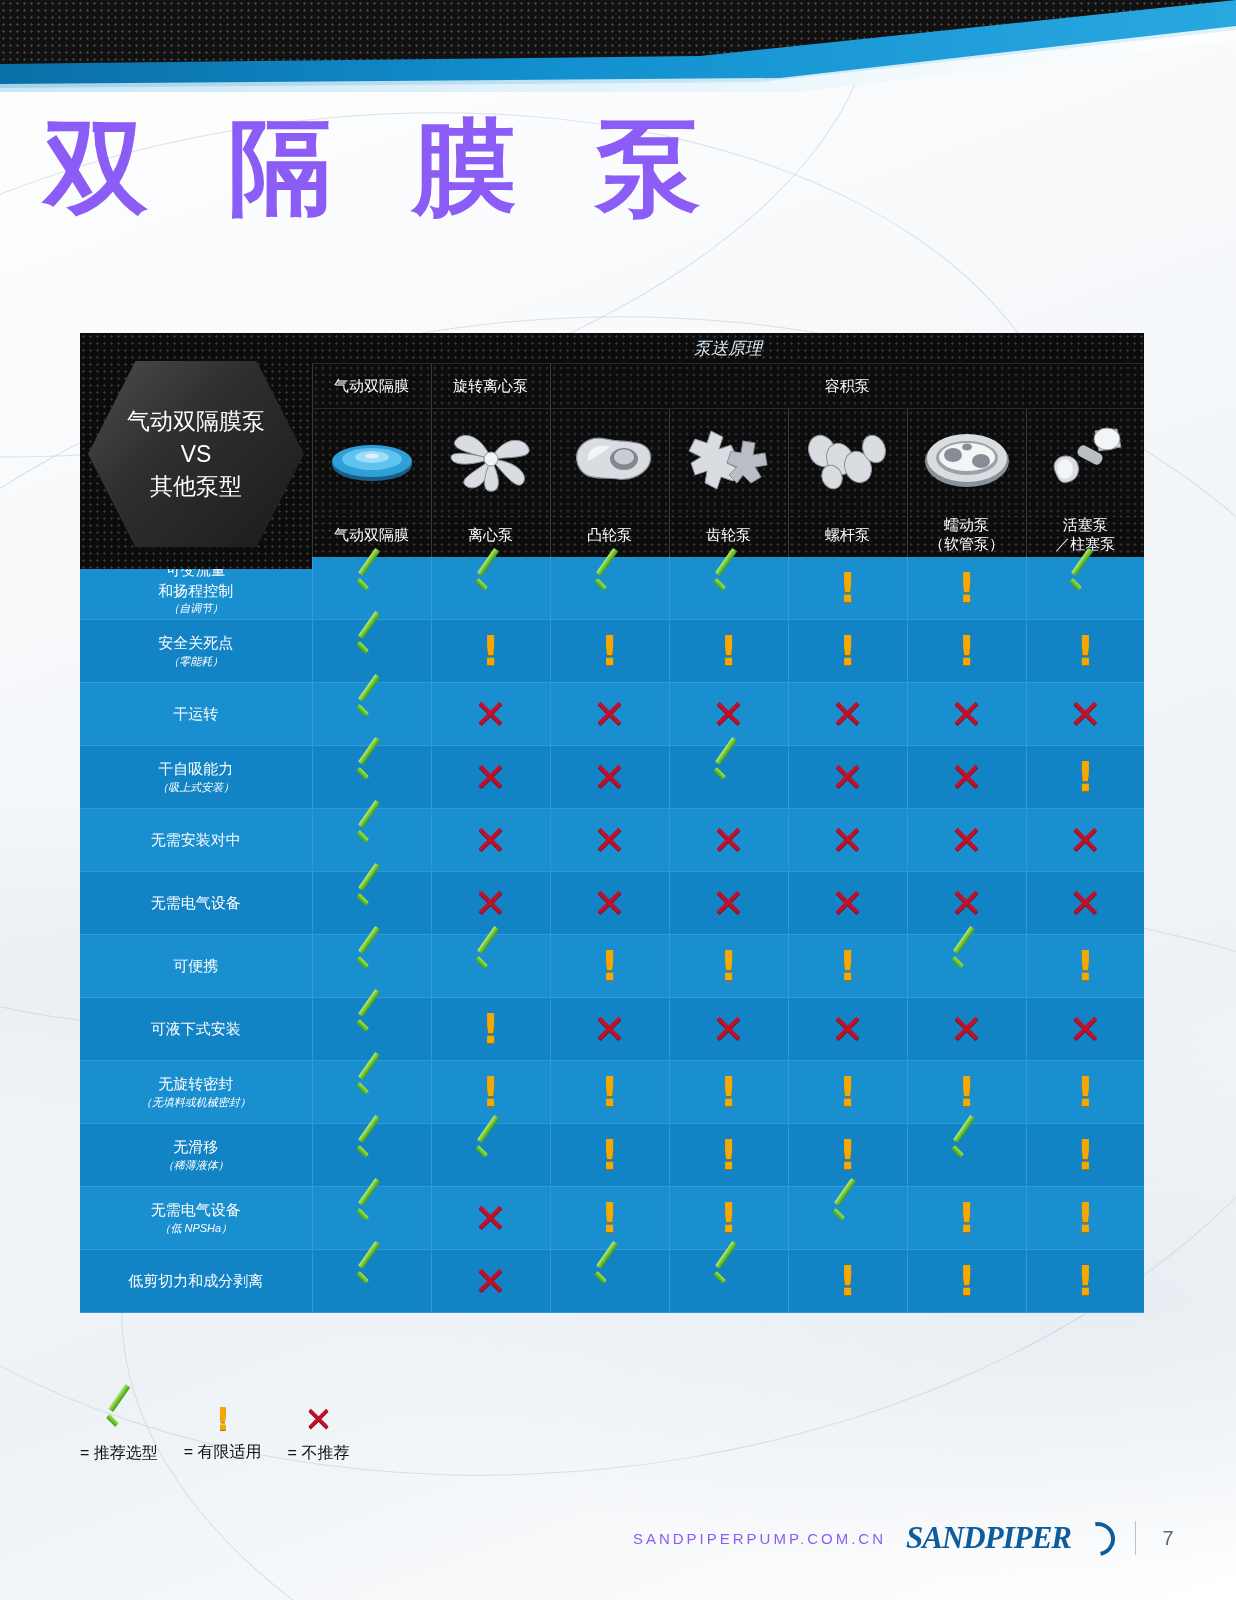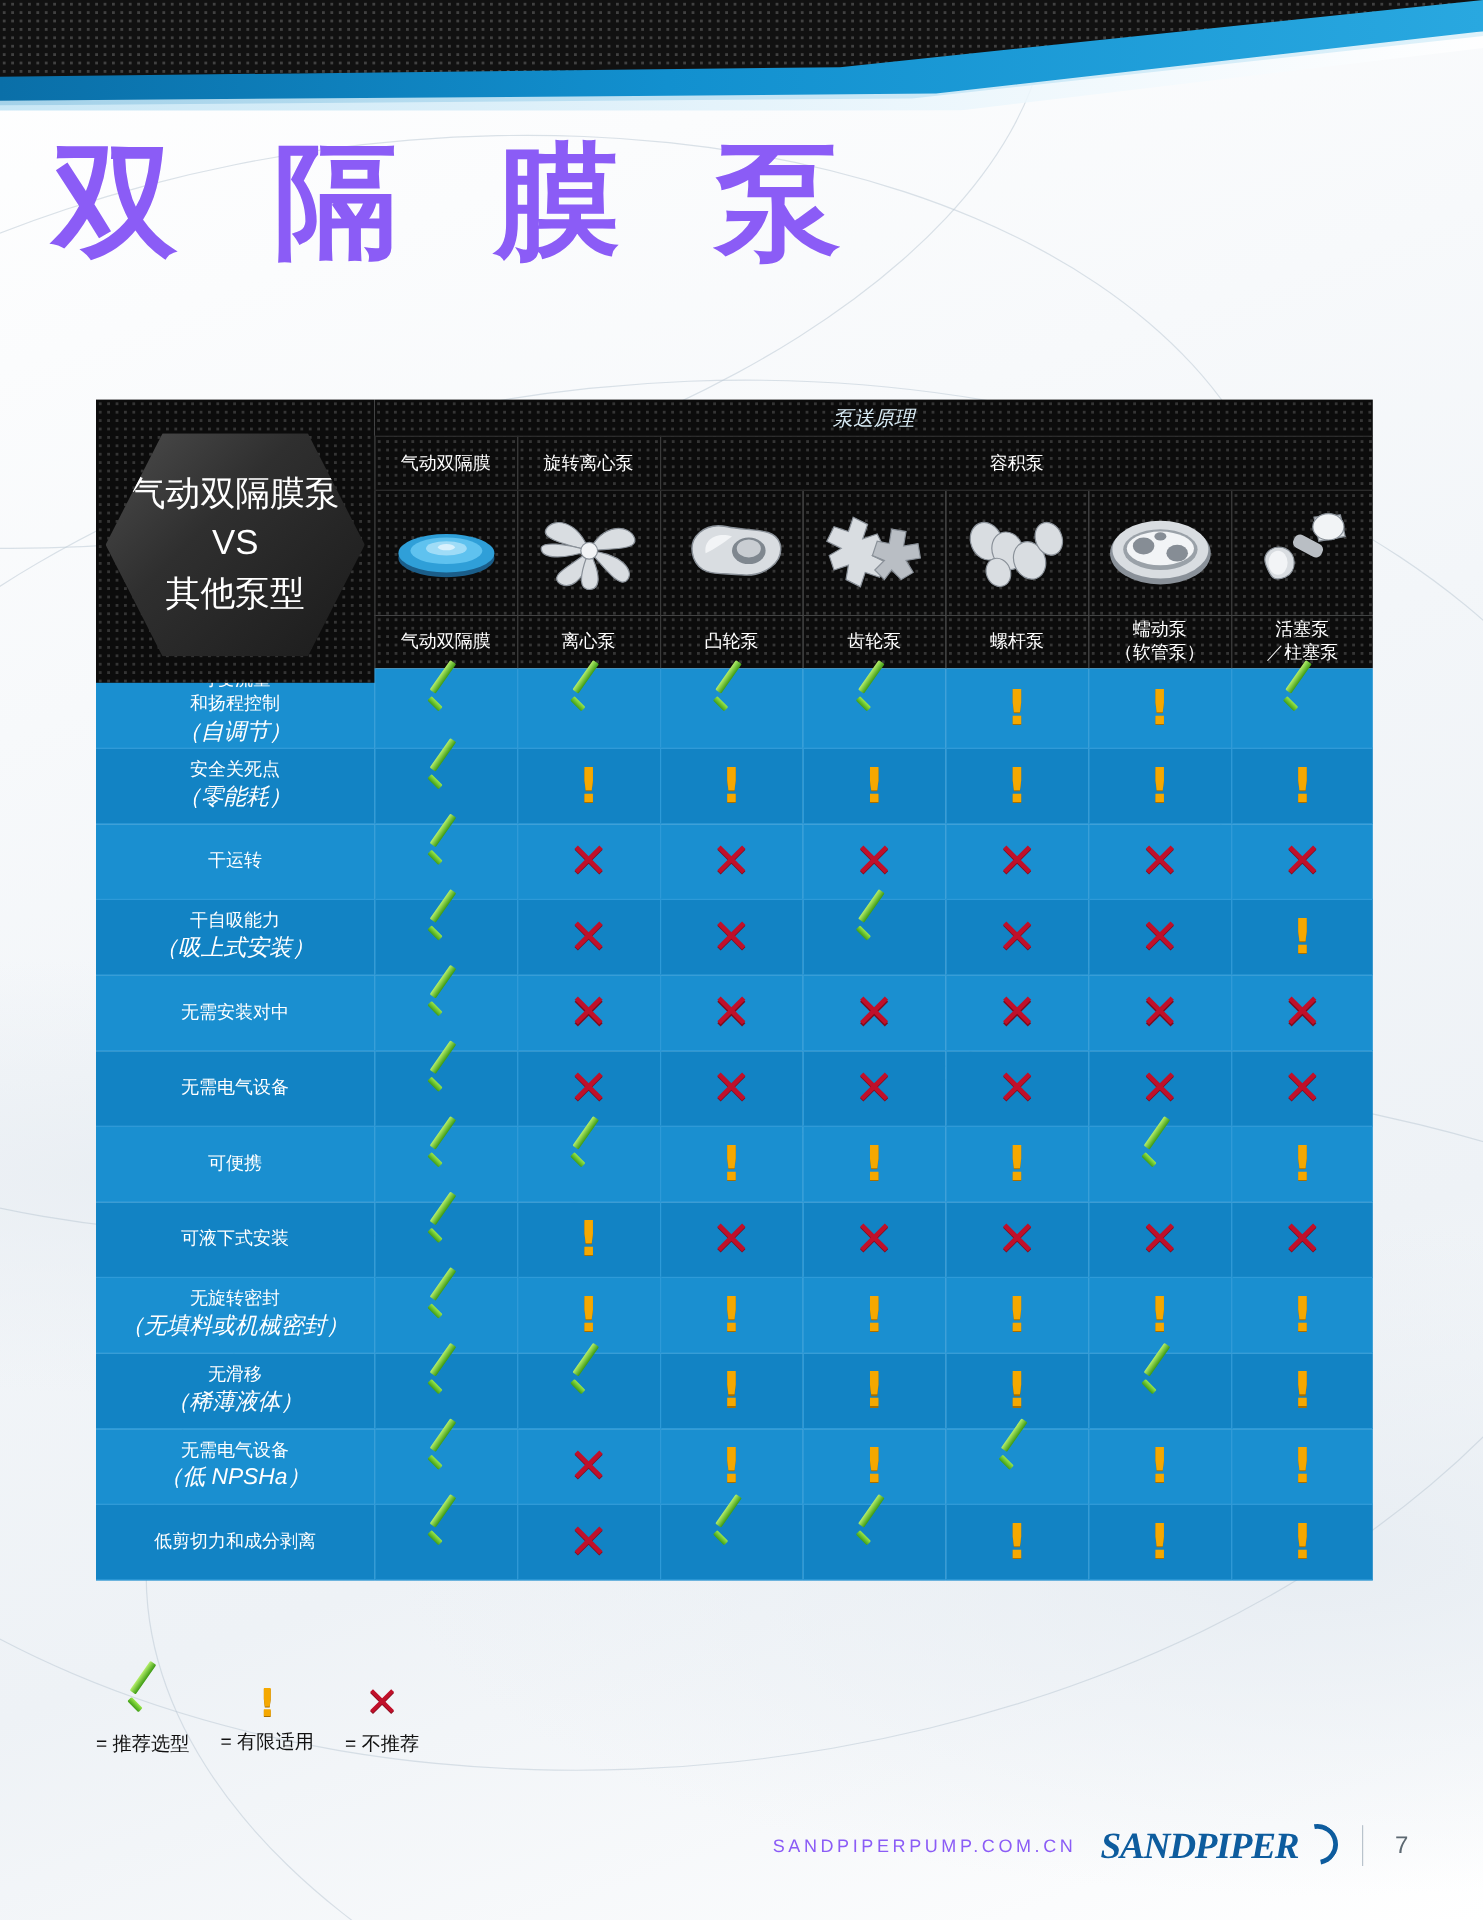--- a/index.html
+++ b/index.html
@@ -92,29 +92,29 @@
     background-image:radial-gradient(rgba(255,255,255,.17) 1.1px, transparent 1.2px);
     background-size:7px 7px;
   }
   .hexinner{
     position:absolute;left:8px;top:28px;width:216px;height:186px;
     background:linear-gradient(135deg,#4d4d4d 0%,#2f2f2f 40%,#1b1b1b 100%);
     clip-path:polygon(22% 0,78% 0,100% 50%,78% 100%,22% 100%,0 50%);
     display:flex;align-items:center;justify-content:center;
   }
   .hexinner span{
-    color:#fff;font-size:29px;line-height:1.42;text-align:center;display:block;
+    color:#fff;font-size:23px;line-height:1.42;text-align:center;display:block;
   }
 
   
   .row-label{
     background:#1283c4;color:#ffffff;font-size:15px;text-align:center;
     line-height:1.35;padding:6px 8px;border-bottom:1px solid #2e9ad8;
   }
-  .row-label .sub{font-size:19px;font-style:italic;display:block;}
+  .row-label .sub{font-size:11px;font-style:italic;display:block;}
   .mark-cell{
     text-align:center;vertical-align:middle;
     border-left:1px solid #2e9ad8;border-bottom:1px solid #2e9ad8;
     height:62px;
   }
   tr.band-a .mark-cell,tr.band-a .row-label{background:#1a8fd0;}
   tr.band-b .mark-cell,tr.band-b .row-label{background:#1283c4;}
 
   
   .mk{display:inline-block;line-height:1;}
@@ -154,21 +154,21 @@
   
   .footer{
     position:absolute;left:0;top:1508px;width:1236px;height:60px;
     display:flex;align-items:center;justify-content:flex-end;gap:20px;padding-right:56px;
     box-sizing:border-box;
   }
   .footer-url{
     color:#8b5cf6;font-size:15px;letter-spacing:3px;
   }
   .logo{
-    display:flex;align-items:flex-start;gap:3px;
+    display:flex;align-items:flex-end;gap:14px;
   }
   .logo-text{
     font-family:"Liberation Serif","DejaVu Serif",serif;
     font-style:italic;font-weight:bold;font-size:31px;color:#0d5c9e;letter-spacing:-1px;
   }
   .logo-swoop{
     width:26px;height:26px;border-radius:50%;
     border:4px solid #0d5c9e;border-left-color:transparent;border-bottom-color:transparent;
     transform:rotate(35deg);margin-left:-4px;
   }

